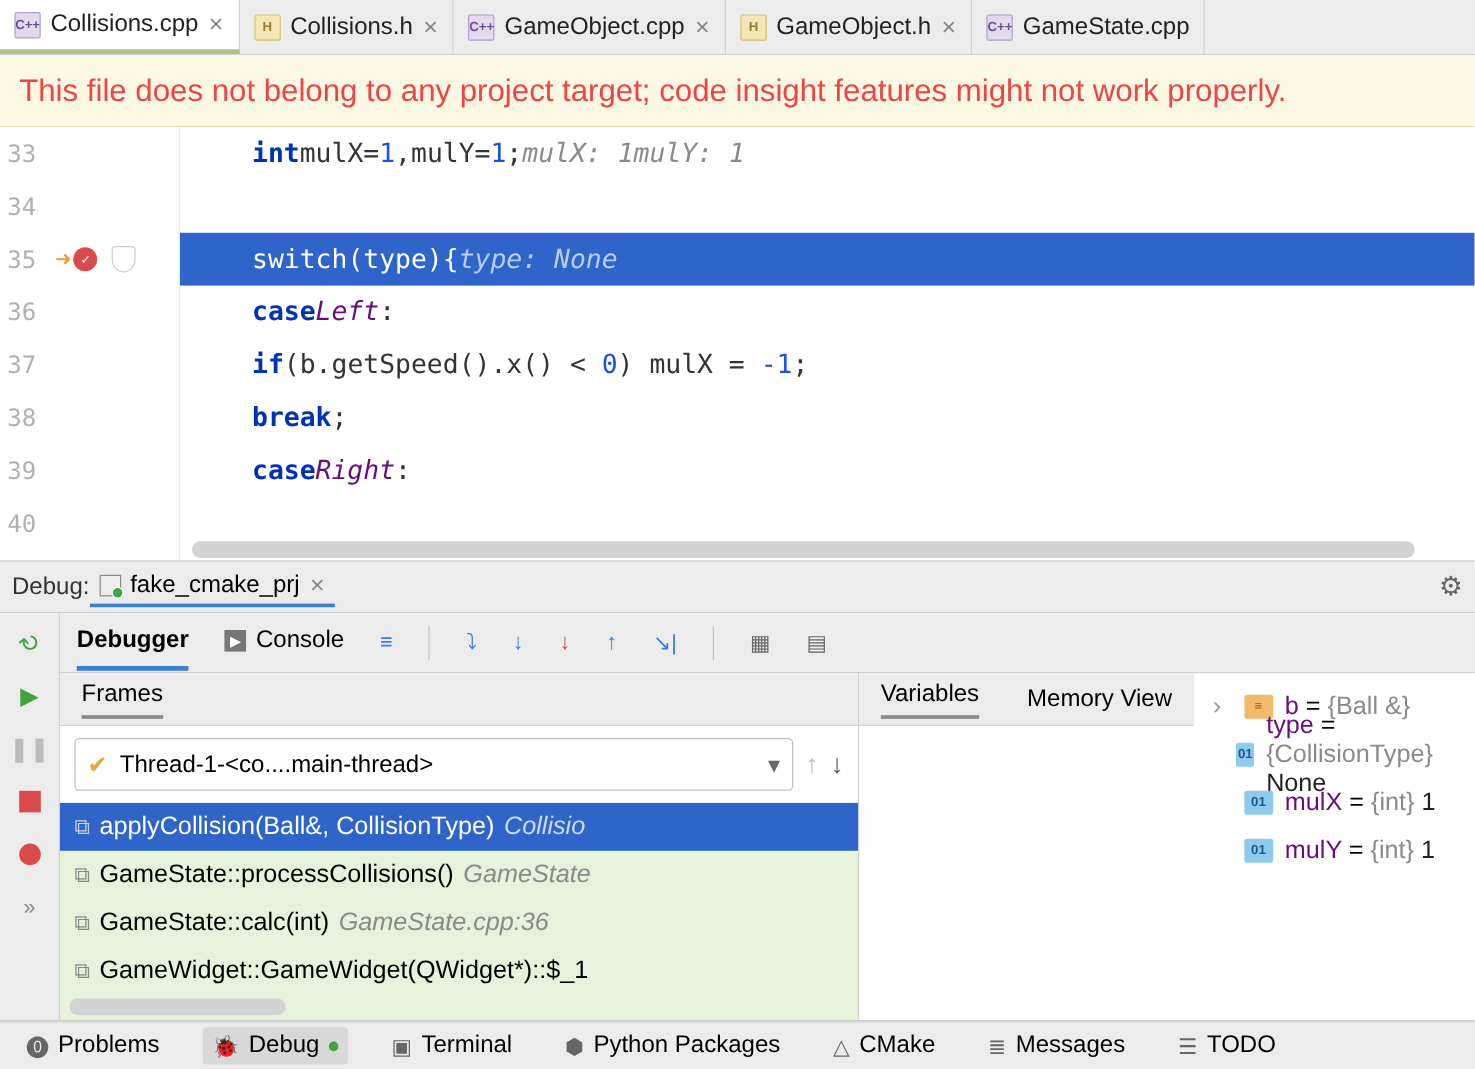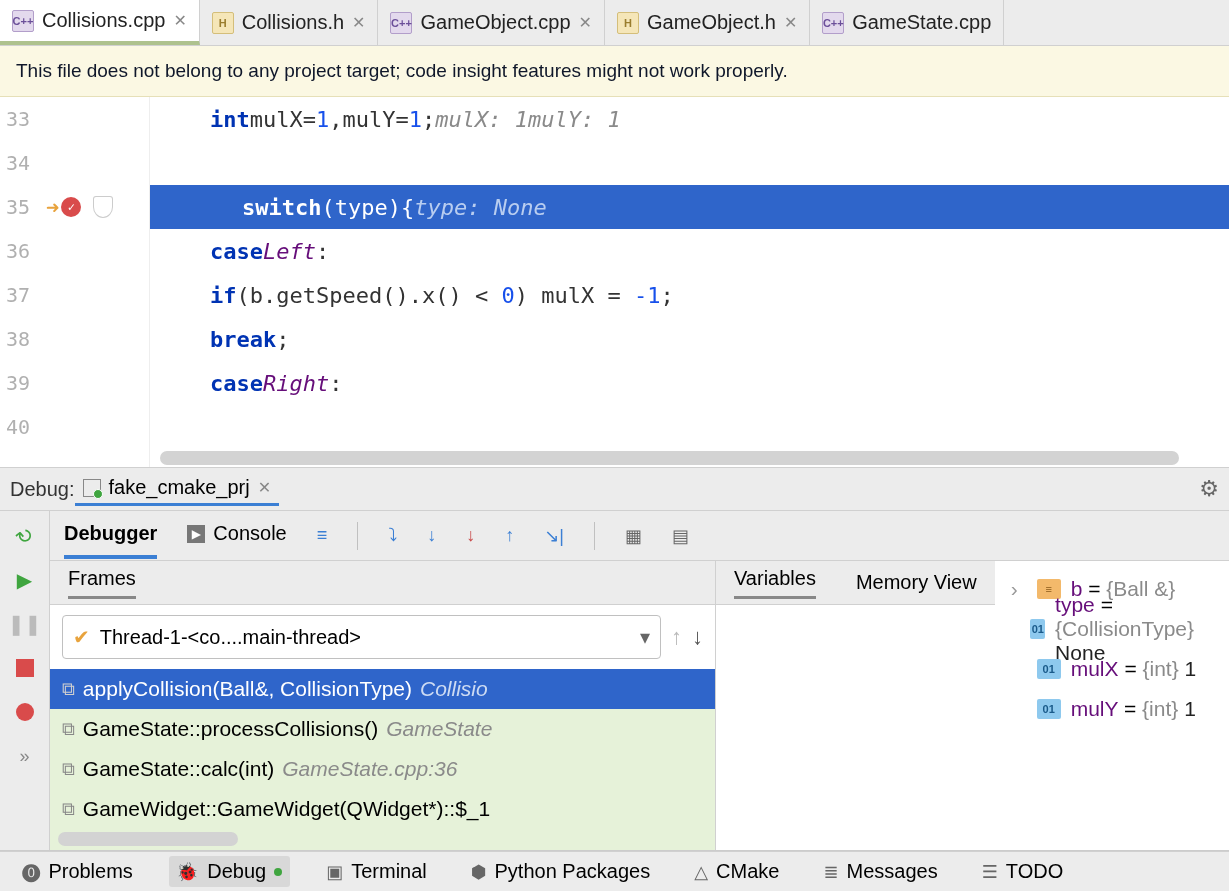--- a/index.html
+++ b/index.html
@@ -46,22 +46,22 @@
   border-radius: 2px;
 }
 .cpp-icon { background: #e3d9ed; color: #6b4f99; border: 1px solid #b29eca; }
 .h-icon { background: #f5e6b8; color: #9a7d2e; border: 1px solid #d4be7a; }
 .close-x { color: #888; font-size: 16px; cursor: pointer; }
 
 .warning-banner {
   background: #fbf8e3;
   border-bottom: 1px solid #e6e0b8;
   padding: 14px 16px;
-  font-size: 19px;
-  color: #0f172a;
+  font-size: 26px;
+  color: #ef4444;
 }
 .editor-area {
   flex: 1;
   display: flex;
   font-family: "Menlo", "Consolas", monospace;
   font-size: 22px;
   min-height: 0;
   overflow: hidden;
 }
 .gutter {
@@ -98,21 +98,21 @@
   height: 44px;
   display: flex;
   align-items: center;
   padding-left: 60px;
   white-space: pre;
 }
 .code-line.highlight {
   background: #2f65ca;
   color: #fff;
 }
-.code-line.highlight .kw { color: #fff; font-weight: bold; margin-left: 32px; }
+.code-line.highlight .kw { color: #fff; font-weight: normal; }
 .code-line.highlight .hint { color: #b8cdf0; font-style: italic; }
 .kw { color: #0033b3; font-weight: bold; }
 .num { color: #1750eb; }
 .ident-var { color: #660e7a; font-style: italic; }
 .punct { color: #333; }
 .fn { color: #333; }
 .hint { color: #8a8a8a; font-style: italic; }
 
 .hscroll {
   position: absolute;

